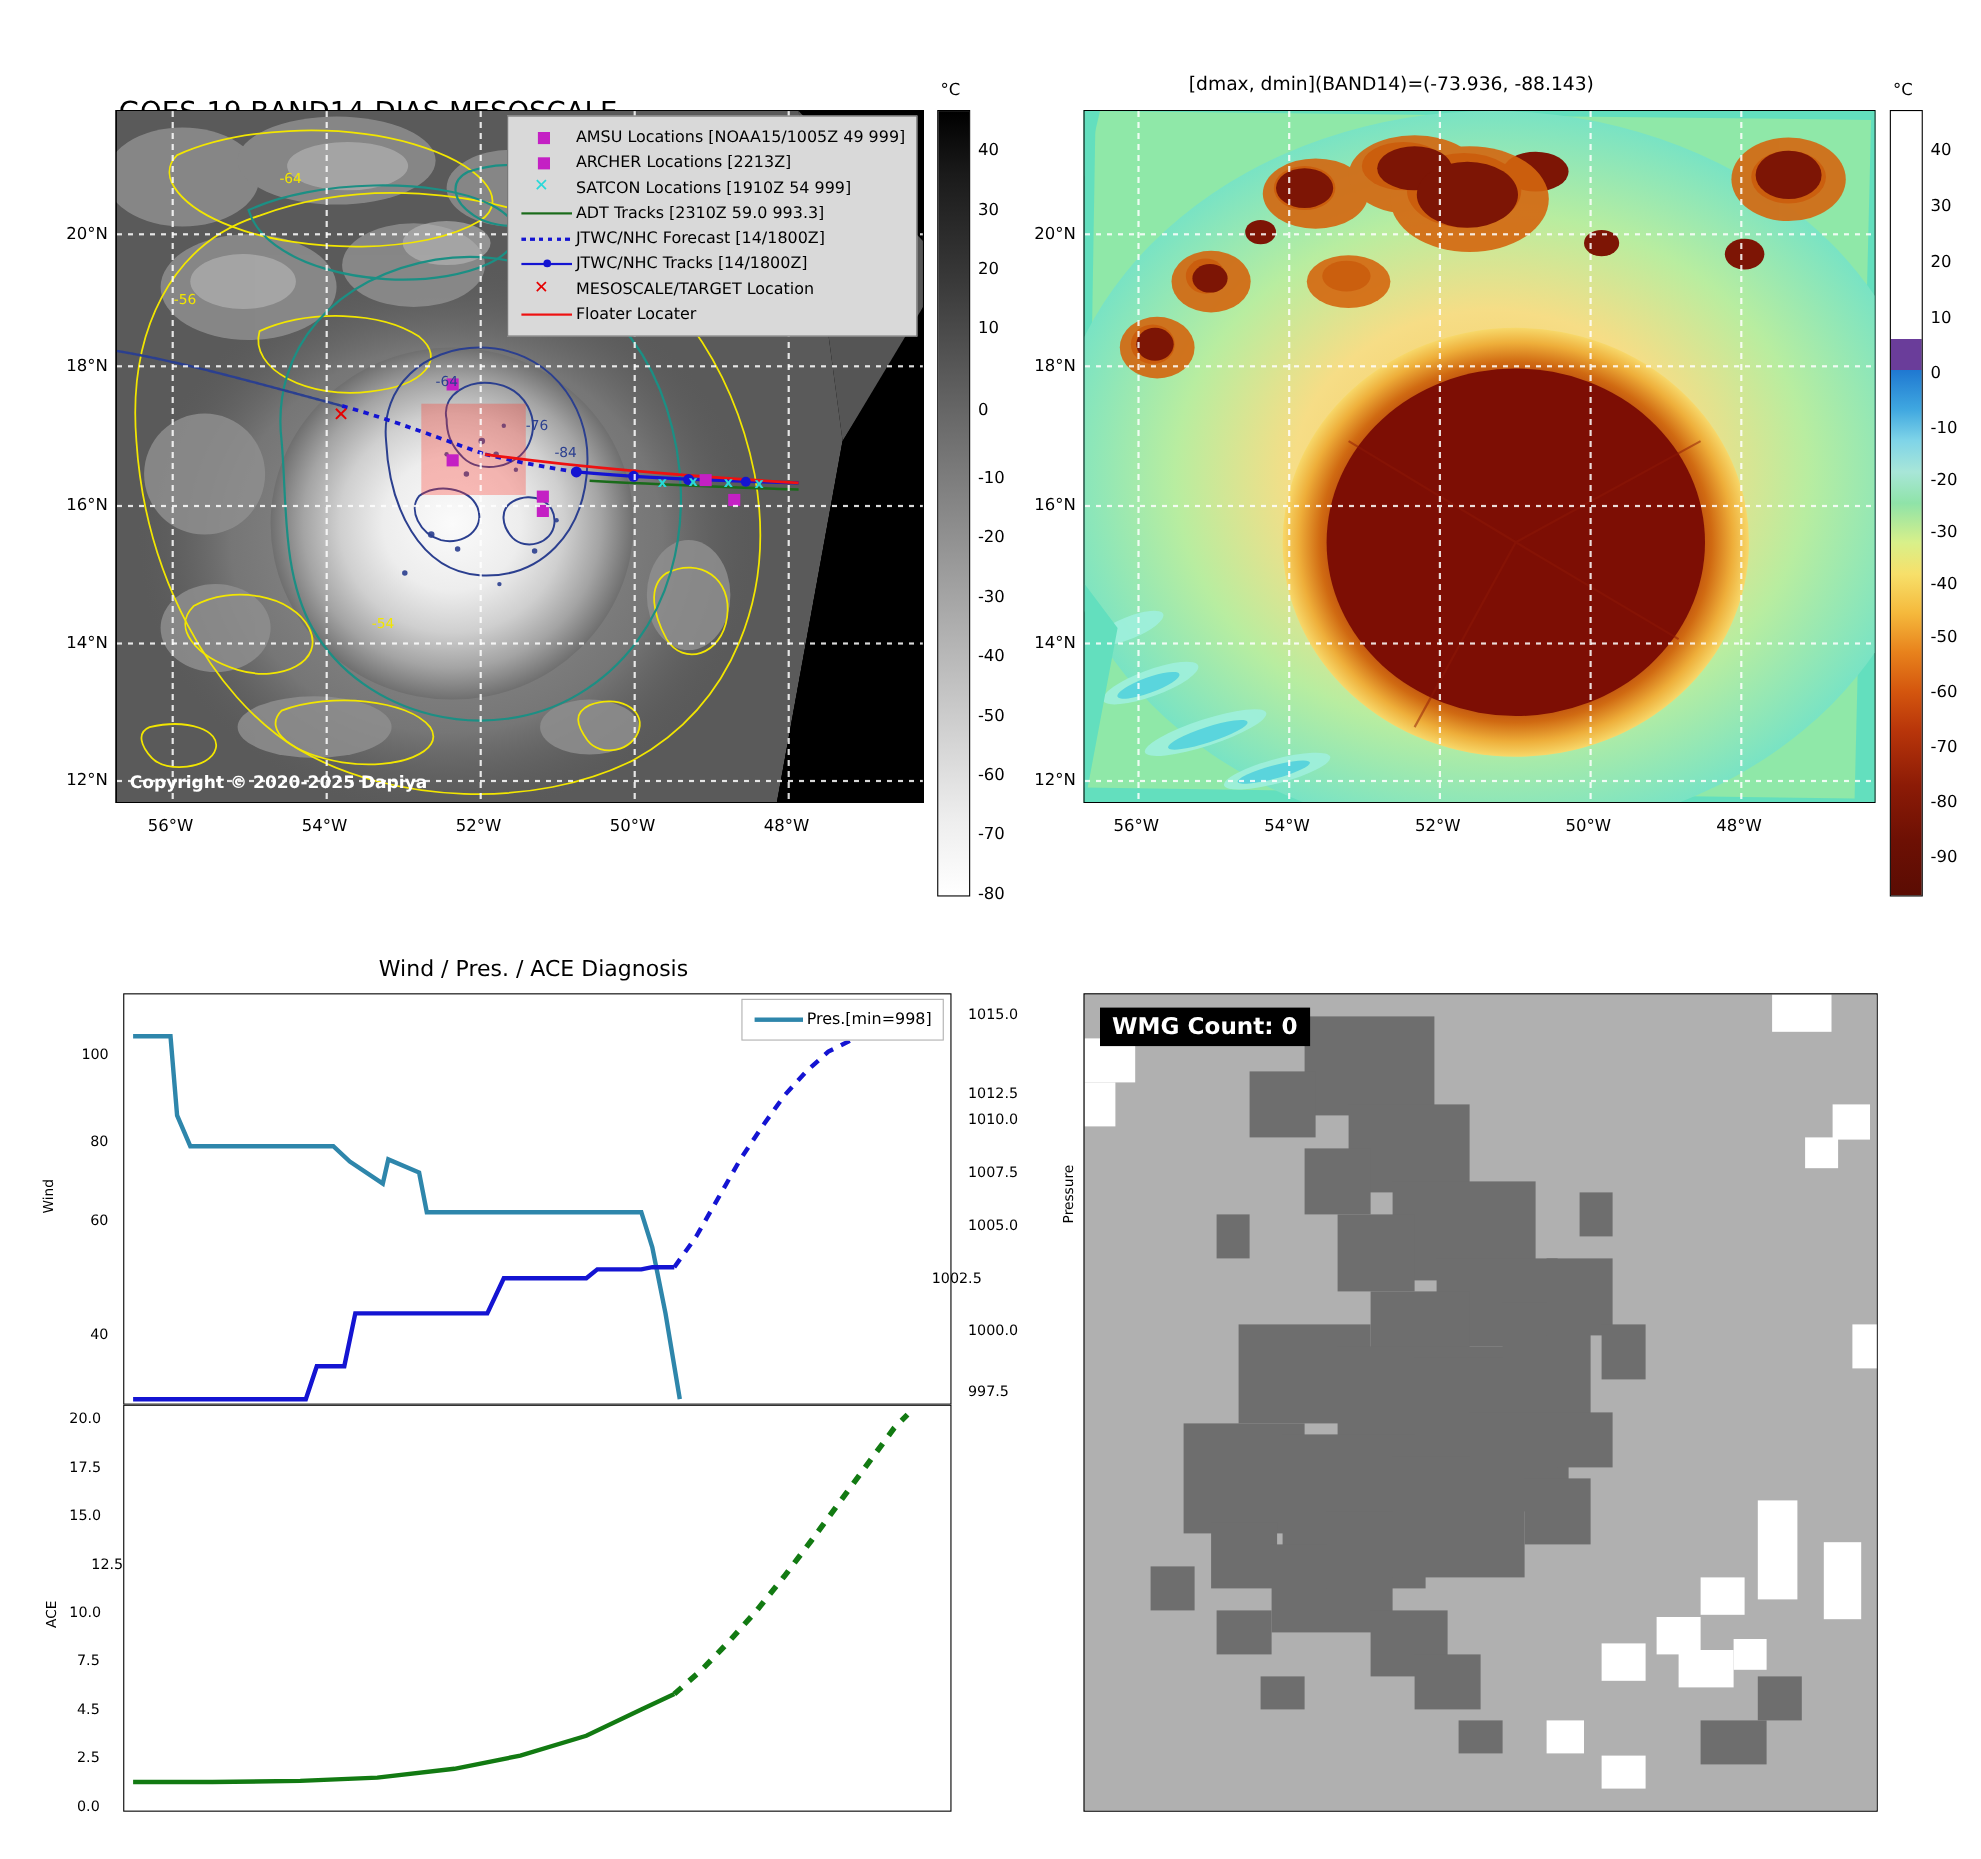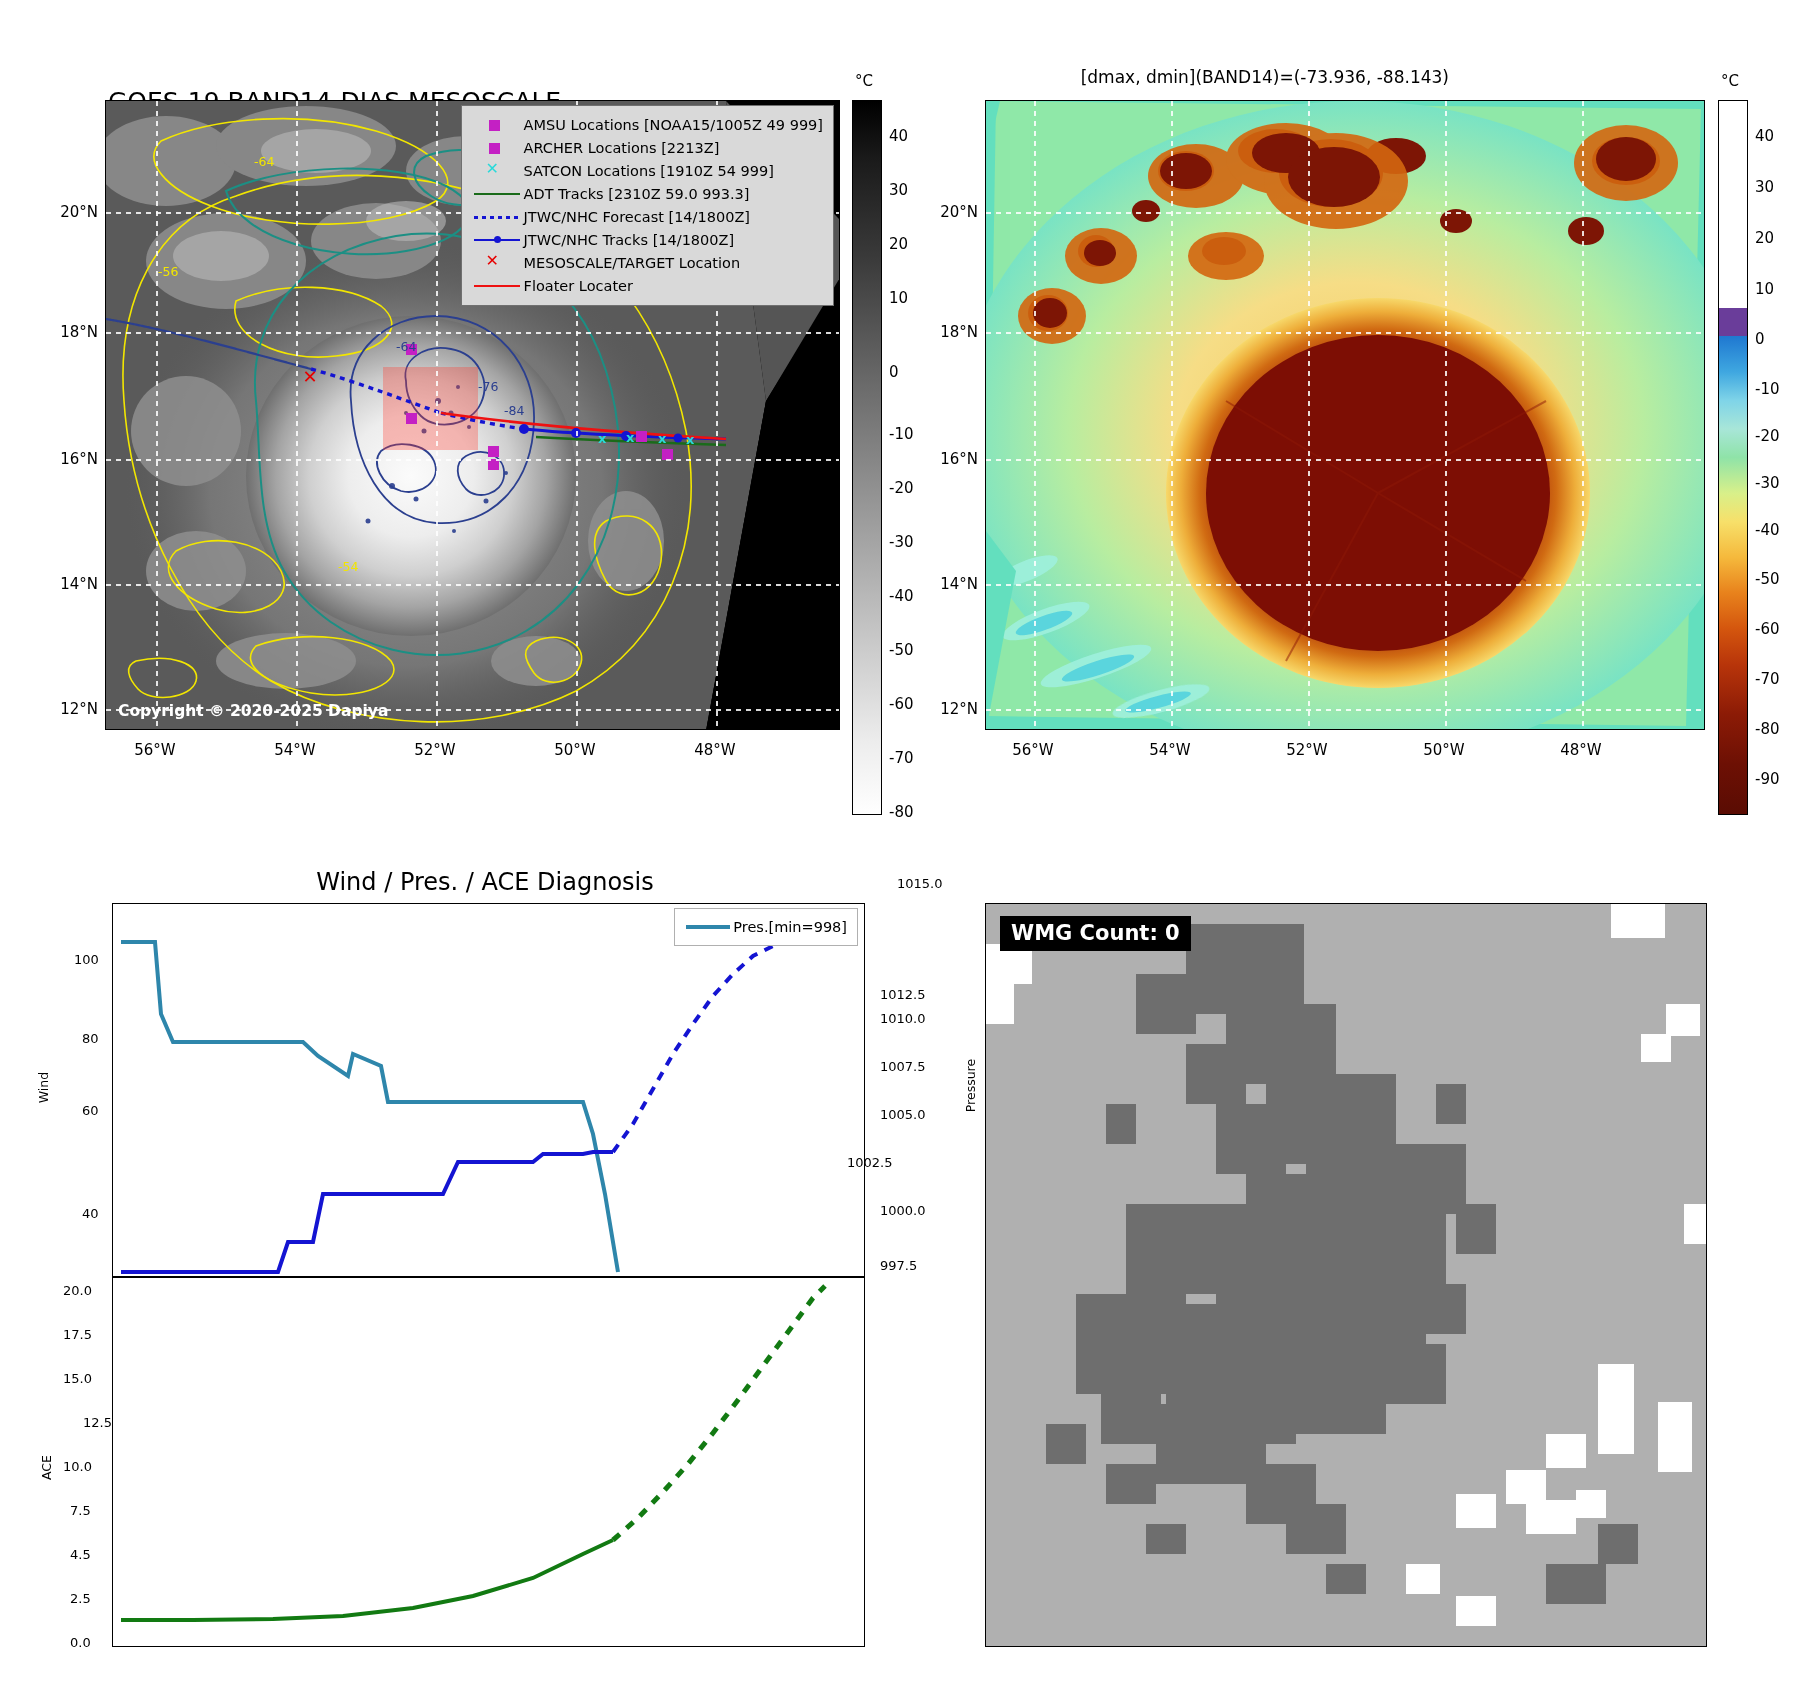--- a/index.html
+++ b/index.html
@@ -88,21 +88,21 @@
     left: 12px; bottom: 9px;
     color: #ffffff;
     font-size: 15.5px;
     font-weight: bold;
     z-index: 8;
   }
 
   
   .sub-title {
     position: absolute;
-    font-size: 24px;
+    font-size: 20px;
     text-align: center;
   }
   .chart-axes { position: absolute; border: 1.4px solid #000; background: #fff; }
   .axis-label {
     position: absolute;
     font-size: 12.5px;
     transform-origin: center center;
   }
   .tick-lbl { position: absolute; font-size: 13px; white-space: nowrap; }
   .chart-legend {
@@ -533,21 +533,21 @@
   </div>
 </div>
 
 <div class="axis-label" style="left:28px;top:1080px;transform:rotate(-90deg);">Wind</div>
 <div class="tick-lbl" style="left:74px;top:952px;">100</div>
 <div class="tick-lbl" style="left:82px;top:1031px;">80</div>
 <div class="tick-lbl" style="left:82px;top:1103px;">60</div>
 <div class="tick-lbl" style="left:82px;top:1206px;">40</div>
 
 <div class="axis-label" style="left:944px;top:1078px;transform:rotate(-90deg);">Pressure</div>
-<div class="tick-lbl" style="left:880px;top:876px;margin-left:17px;">1015.0</div>
+<div class="tick-lbl" style="left:880px;top:915px;">1015.0</div>
 <div class="tick-lbl" style="left:880px;top:963px;margin-top:24px;">1012.5</div>
 <div class="tick-lbl" style="left:880px;top:1011px;">1010.0</div>
 <div class="tick-lbl" style="left:880px;top:1059px;">1007.5</div>
 <div class="tick-lbl" style="left:880px;top:1107px;">1005.0</div>
 <div class="tick-lbl" style="left:847px;top:1155px;">1002.5</div>
 <div class="tick-lbl" style="left:880px;top:1203px;">1000.0</div>
 <div class="tick-lbl" style="left:880px;top:1258px;">997.5</div>
 
 <div class="chart-axes" style="left:112px;top:1277px;width:753px;height:370px;">
   <svg width="753" height="370" style="position:absolute;left:0;top:0;">

